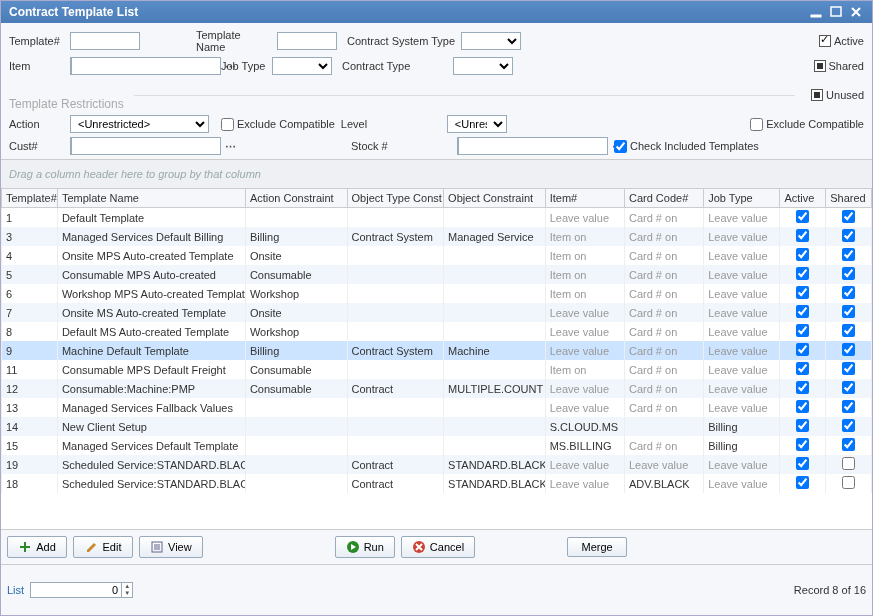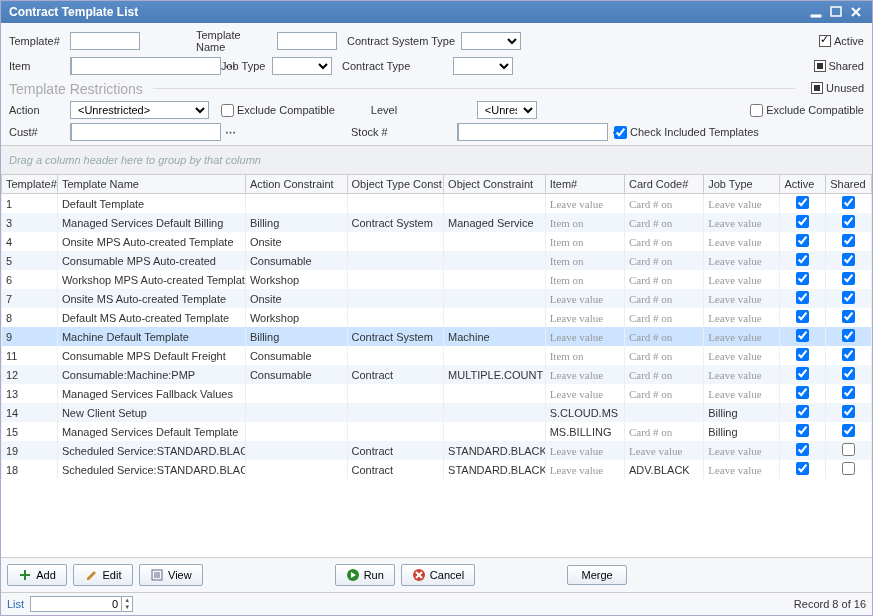--- a/index.html
+++ b/index.html
@@ -64,22 +64,22 @@
     height: 18px;
     background: #fff;
     align-items: center;
   }
   .lookup input { border: none; flex: 1; font-size: 11px; padding: 1px 3px; outline: none; }
   .lookup .dots { padding: 0 4px; cursor: pointer; color: #555; font-weight: bold; }
   .chk { display: flex; align-items: center; gap: 3px; }
   .chk input { margin: 0; }
   .fieldset-label {
     color: #aaa;
-    font-size: 14px;
-    margin-top: 2px;
+    font-size: 12px;
+    margin-top: 18px;
   }
   .group-bar {
     background: #eef0f3;
     color: #9aa;
     padding: 8px;
     font-style: italic;
     font-size: 11px;
     border-bottom: 1px solid #ccc;
   }
   .grid {
@@ -112,21 +112,21 @@
     white-space: nowrap;
     overflow: hidden;
     height: 18px;
   }
   tbody tr:nth-child(even) {
     background: #f0f6fc;
   }
   tbody tr.selected {
     background: #cce4ff !important;
   }
-  .muted { color: #999; font-family: Liberation Serif, serif; }
+  .muted { color: #999; }
   .cbx-cell { text-align: center; }
   .cbx-cell input { margin: 0; }
   .button-bar {
     border-top: 1px solid #ccc;
     padding: 6px;
     display: flex;
     align-items: center;
     gap: 6px;
     background: #f5f7fa;
   }
@@ -139,21 +139,21 @@
     padding: 3px 10px;
     font-size: 11px;
     cursor: pointer;
     border-radius: 2px;
     min-width: 60px;
     justify-content: center;
   }
   .btn .ico { width: 14px; height: 14px; }
   .statusbar {
     border-top: 1px solid #ccc;
-    padding: 3px 6px;
+    padding: 17px 6px;
     display: flex;
     align-items: center;
     font-size: 11px;
     background: #f5f7fa;
   }
   .statusbar .sb-link { color: #2a6ab0; cursor: pointer; }
   .statusbar .spinner {
     border: 1px solid #9ab;
     display: flex;
     align-items: center;
@@ -268,21 +268,21 @@
         <span>Unused</span>
       </div>
     </div>
     <div class="filter-row">
       <label style="width:55px">Action</label>
       <select style="width:139px"><option>&lt;Unrestricted&gt;</option></select>
       <div class="chk" style="margin-left:6px">
         <input type="checkbox" style="">
         <span>Exclude Compatible</span>
       </div>
-      <label style="margin-left:30px;width:100px">Level</label>
+      <label style="width:100px">Level</label>
       <select style="width:60px"><option>&lt;Unres</option></select>
       <div style="flex:1"></div>
       <div class="chk">
         <input type="checkbox" style="">
         <span>Exclude Compatible</span>
       </div>
     </div>
     <div class="filter-row">
       <label style="width:55px">Cust#</label>
       <div class="lookup" style="width:125px">

